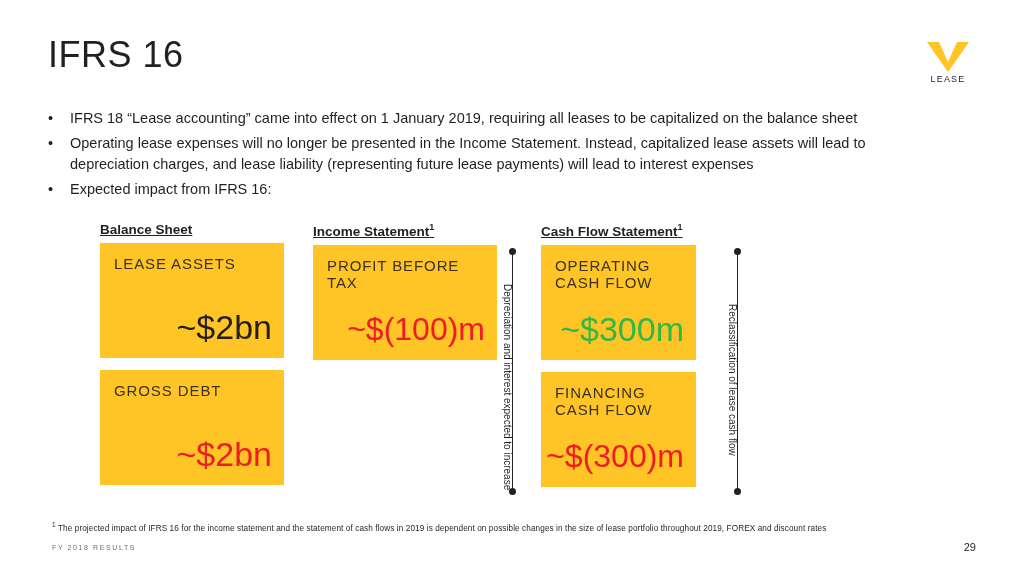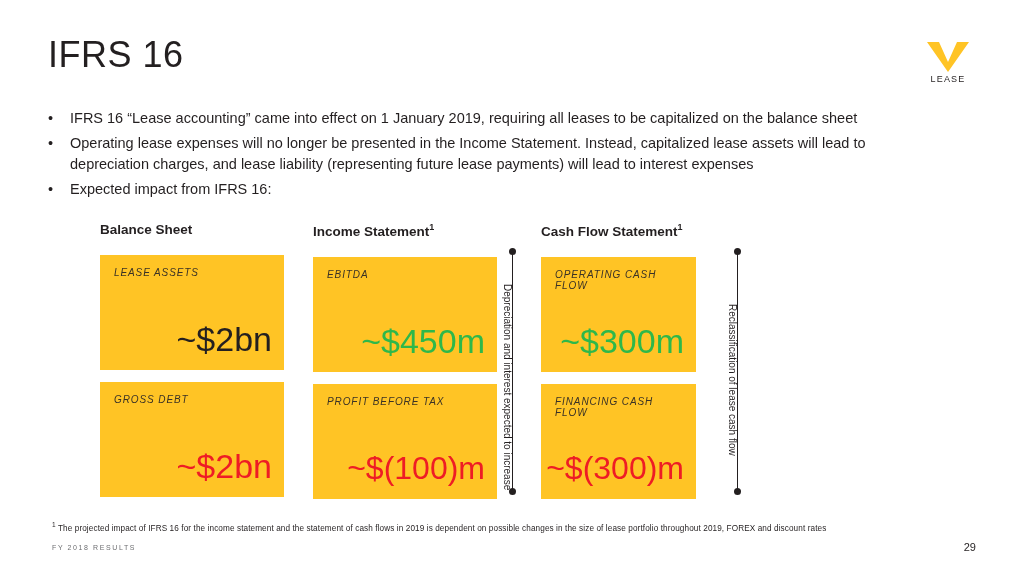--- a/index.html
+++ b/index.html
@@ -84,40 +84,40 @@
     width: 184px;
   }
   .col-bs { left: 0; }
   .col-is { left: 213px; }
   .col-cf { left: 441px; width: 155px; }
 
   .col-head {
     font-size: 13.5px;
     font-weight: bold;
     color: #231f20;
-    margin-bottom: 18px;
+    margin-bottom: 6px;
     white-space: nowrap;
+    text-decoration: underline;
   }
   .col-head sup { font-size: 9px; }
 
   .box {
     background: #ffc425;
     width: 100%;
     box-sizing: border-box;
     padding: 12px 14px 8px 14px;
     height: 115px;
     position: relative;
     margin-bottom: 12px;
   }
   .box .lbl {
-    font-size: 10px;
+    font-size: 15px;
     letter-spacing: 0.9px;
     color: #3a3226;
     text-transform: uppercase;
-    font-style: italic;
   }
   .box .val {
     position: absolute;
     right: 12px;
     bottom: 14px;
     font-size: 34px;
     line-height: 34px;
     font-weight: normal;
     white-space: nowrap;
   }
@@ -185,21 +185,21 @@
     <svg width="42" height="30" viewBox="0 0 42 30" xmlns="http://www.w3.org/2000/svg">
       <polygon points="0,0 12,0 21,20 30,0 42,0 21,30" fill="#ffc425"></polygon>
     </svg>
   </div>
   <div class="logo-text">LEASE</div>
 </div>
 
 <div class="bullets">
   <div class="bullet">
     <span class="dot">•</span>
-    <span class="txt"><span>IFRS 16 “Lease accounting” came into effect on </span><b>1 January 2019</b><span>, requiring all leases to be capitalized on the balance sheet</span></span>
+    <span class="txt"><span>IFRS 18 “Lease accounting” came into effect on </span><b>1 January 2019</b><span>, requiring all leases to be capitalized on the balance sheet</span></span>
   </div>
   <div class="bullet">
     <span class="dot">•</span>
     <span class="txt">Operating lease expenses will no longer be presented in the Income Statement. Instead, capitalized lease assets will lead to depreciation charges, and lease liability (representing future lease payments) will lead to interest expenses</span>
   </div>
   <div class="bullet">
     <span class="dot">•</span>
     <span class="txt">Expected impact from IFRS 16:</span>
   </div>
 </div>
@@ -213,24 +213,20 @@
       <div class="val black">~$2bn</div>
     </div>
     <div class="box">
       <div class="lbl">GROSS DEBT</div>
       <div class="val red">~$2bn</div>
     </div>
   </div>
 
   <div class="col col-is">
     <div class="col-head"><span>Income Statement</span><sup>1</sup></div>
-    <div class="box">
-      <div class="lbl">EBITDA</div>
-      <div class="val green">~$450m</div>
-    </div>
     <div class="box wide-val">
       <div class="lbl">PROFIT BEFORE TAX</div>
       <div class="val red">~$(100)m</div>
     </div>
   </div>
 
   <div class="col col-cf">
     <div class="col-head"><span>Cash Flow Statement</span><sup>1</sup></div>
     <div class="box">
       <div class="lbl">OPERATING CASH FLOW</div>

